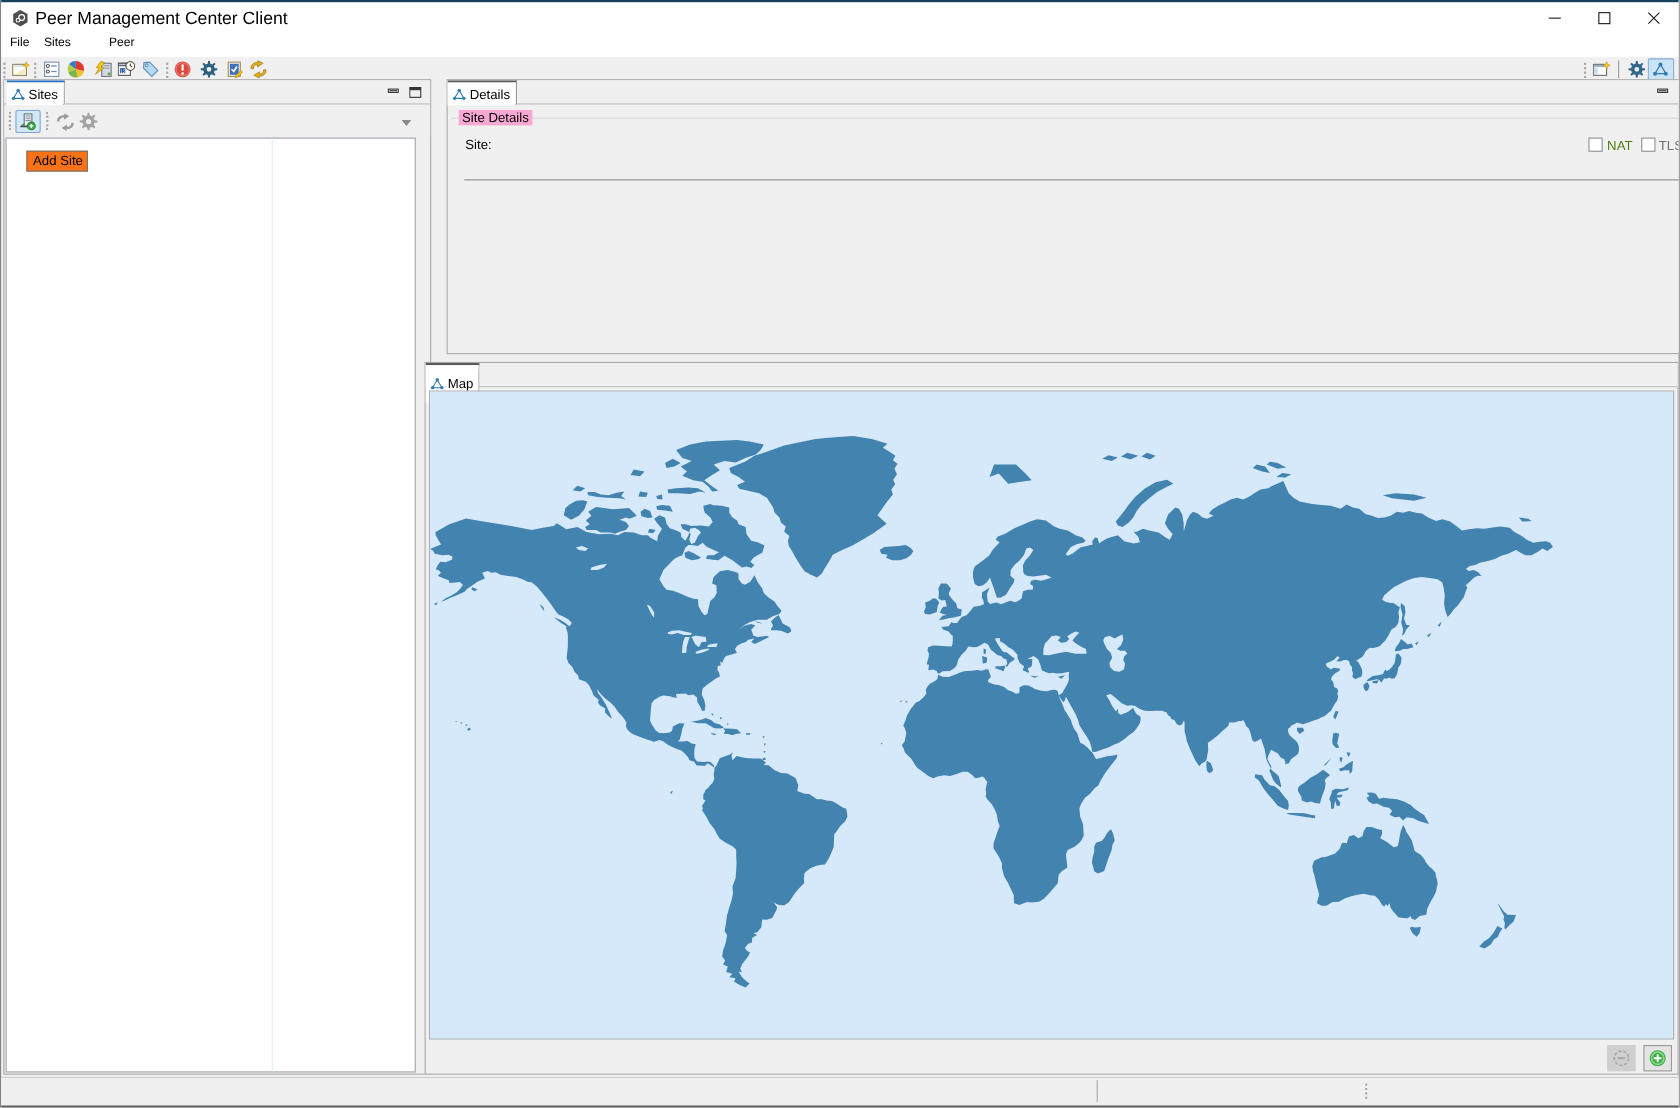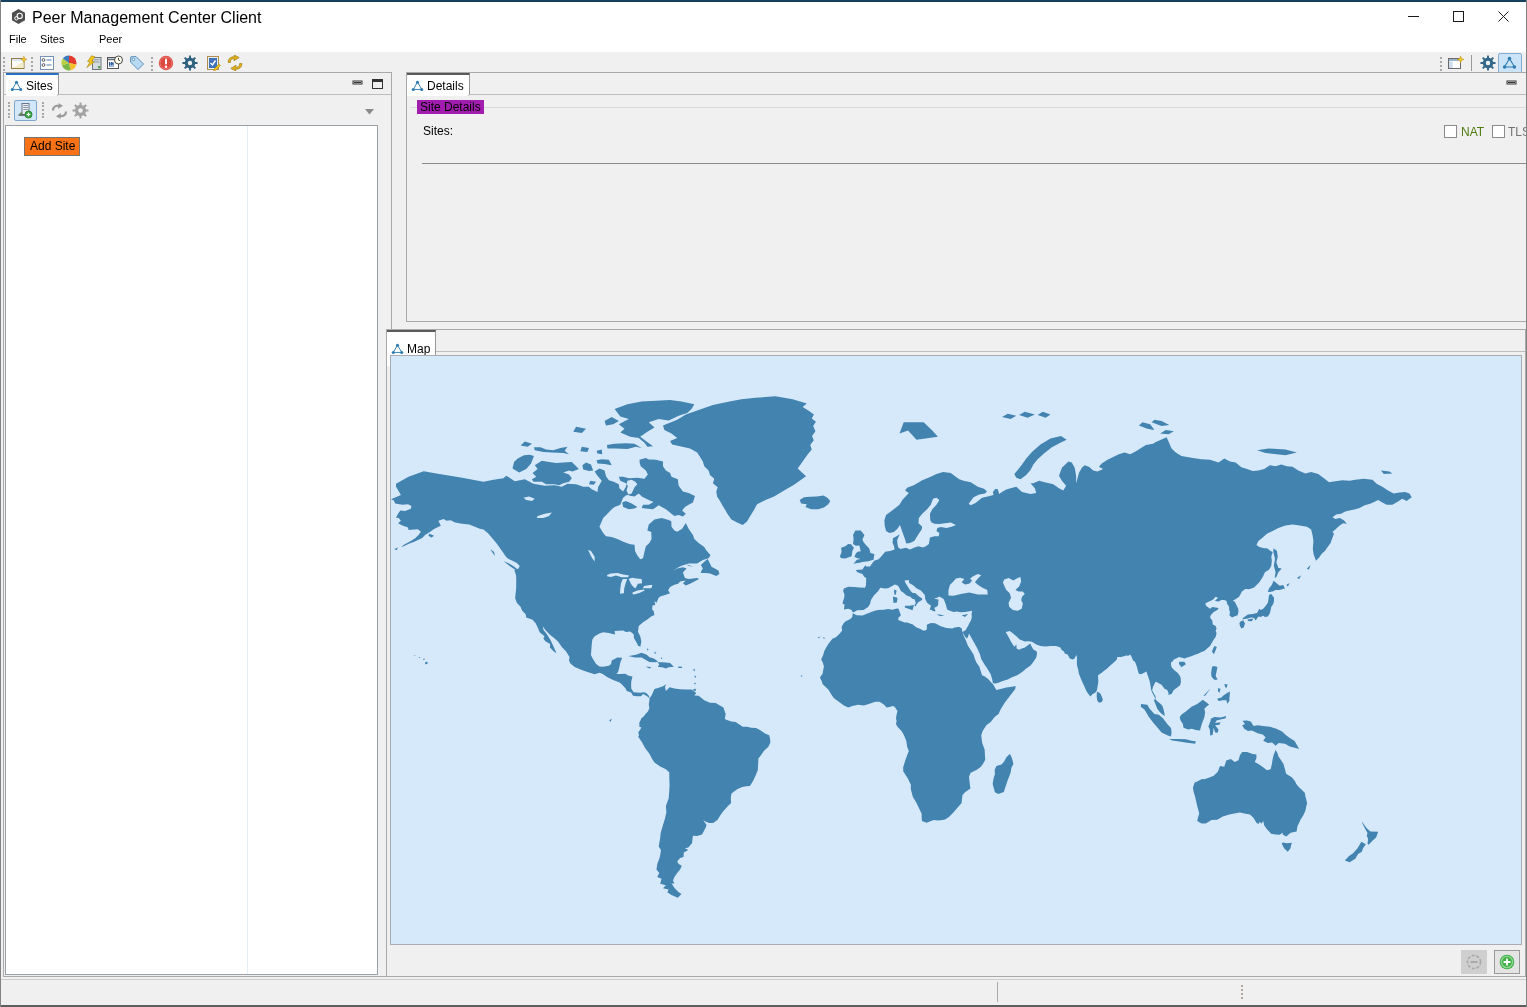--- a/index.html
+++ b/index.html
@@ -220,22 +220,22 @@
         <rect x="2" y="3" width="7" height="1" fill="#333"></rect>
       </svg>
     </div>
   <div class="abs minmax" style="right:7px">
       <svg width="12" height="10" viewBox="0 0 12 10">
         <rect x="0.5" y="0.5" width="10" height="9" fill="none" stroke="#333"></rect>
         <rect x="0.5" y="0.5" width="10" height="2.5" fill="#333"></rect>
       </svg>
     </div>
   <div class="abs" style="left:3px;top:34px;width:1132px;height:1px;background:#d9d9d9"></div>
-  <div class="abs" style="left:10px;top:27px;background:#a21caf;padding:0 3px">Site Details</div>
-  <div class="abs" style="left:16px;top:51px">Sites:</div>
+  <div class="abs" style="left:10px;top:27px;background:#f9a8d4;padding:0 3px">Site Details</div>
+  <div class="abs" style="left:16px;top:51px">Site:</div>
   <div class="abs" style="left:15px;top:90px;width:1109px;height:1px;background:#8c8c8c"></div>
   <div class="abs" style="left:1037px;top:52px;width:13px;height:13px;background:#fff;border:1px solid #8b8b8b"></div>
   <div class="abs" style="left:1054px;top:52px;color:#4d7c0f">NAT</div>
   <div class="abs" style="left:1085px;top:52px;width:13px;height:13px;background:#fff;border:1px solid #8b8b8b"></div>
   <div class="abs" style="left:1101px;top:52px;color:#737373">TLS</div>
 </div>
 
 <div class="abs" id="map-panel">
   <div class="abs tabrow" style="background:#f0f0f0"></div>
   <div class="tab nofocus" style="height:36px">

